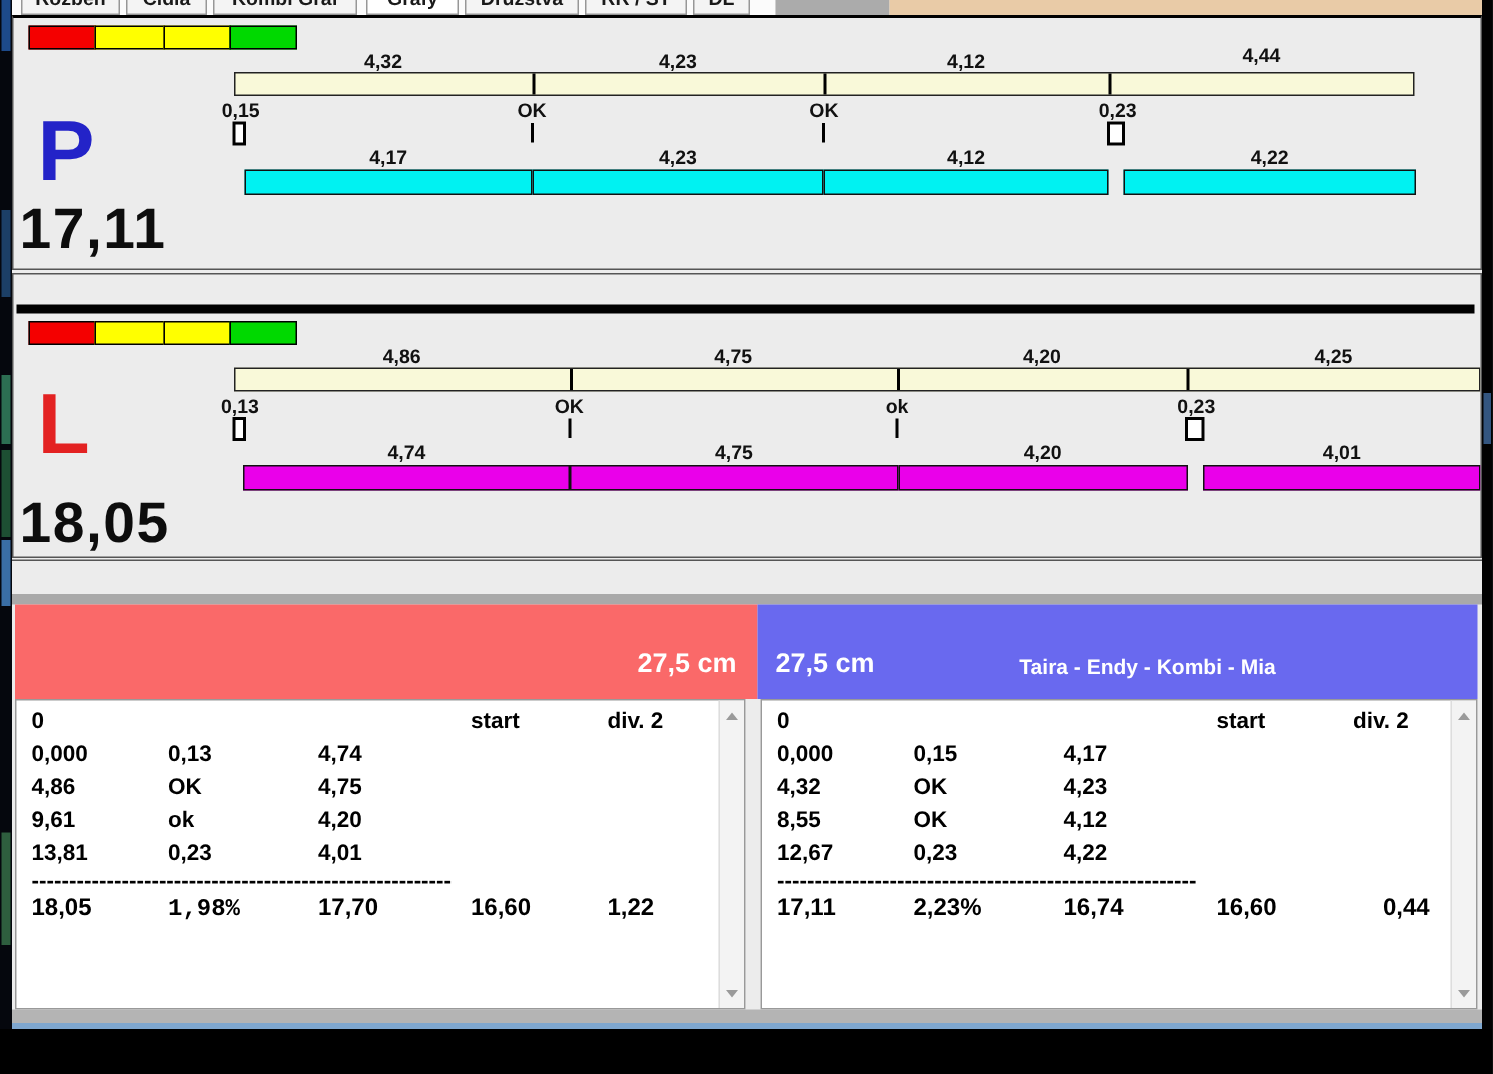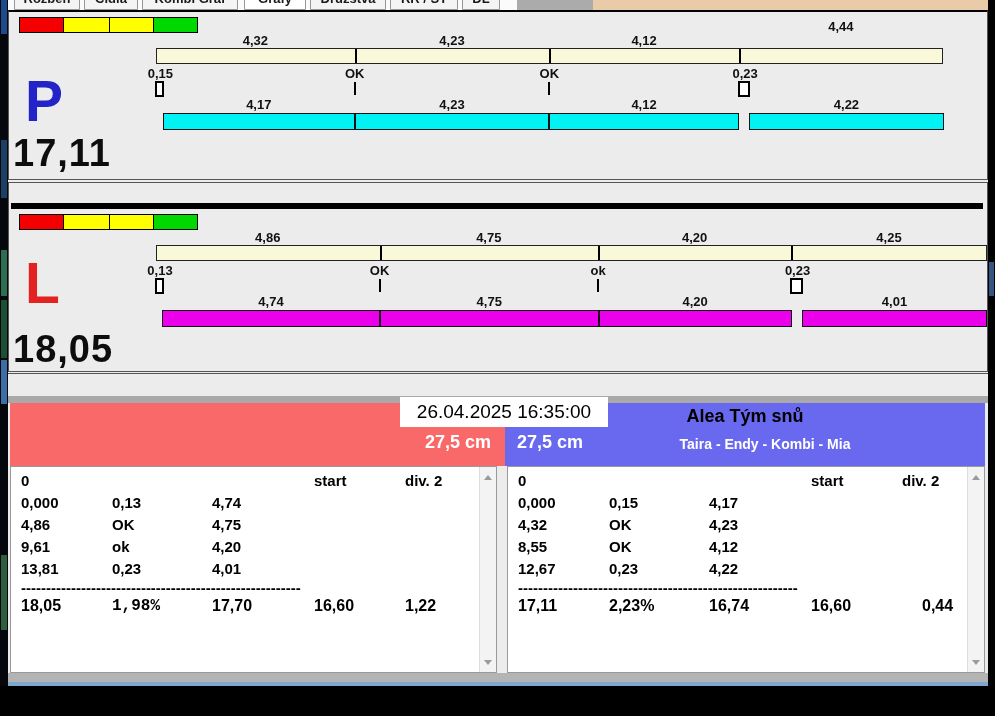--- a/index.html
+++ b/index.html
@@ -106,21 +106,21 @@
 
     <div id="lane-P" class="lane-panel">
       <div class="lane-canvas">
           <div class="status-light" style="left: 10px; top: 5px; width: 45px; background: rgb(244, 0, 0);"></div>
           <div class="status-light" style="left: 54px; top: 5px; width: 47px; background: rgb(255, 255, 0);"></div>
           <div class="status-light" style="left: 100px; top: 5px; width: 45px; background: rgb(255, 255, 0);"></div>
           <div class="status-light" style="left: 144px; top: 5px; width: 45px; background: rgb(0, 217, 0);"></div>
           <div class="seg-label" style="left: 246.36px; top: 21px;">4,32</div>
           <div class="seg-label" style="left: 443.01px; top: 21px;">4,23</div>
           <div class="seg-label" style="left: 635.06px; top: 21px;">4,12</div>
-          <div class="seg-label" style="left: 831.94px; top: 7px; text-align: center;">4,44</div>
+          <div class="seg-label" style="left: 831.94px; top: 17px; text-align: center;">4,44</div>
           <div class="scale-bar" style="left: 147px; top: 36px; width: 787.06px; background: rgb(249, 249, 217);">
             <div class="scale-div" style="left: 197.72px;"></div>
             <div class="scale-div" style="left: 392.3px;"></div>
             <div class="scale-div" style="left: 581.82px;"></div>
           </div>
           <div class="seg-label" style="left: 151.45px; top: 54px;">0,15</div>
           <div class="mark-box" style="left: 146px; top: 69px; width: 9px;"></div>
           <div class="seg-label" style="left: 345.72px; top: 54px;">OK</div>
           <div class="mark-tick" style="left: 344.72px; top: 70px;"></div>
           <div class="seg-label" style="left: 540.3px; top: 54px;">OK</div>
@@ -178,26 +178,24 @@
     </div>
 
     <div id="sep-panel"></div>
     <div id="gray-band"></div>
 
     <div id="hdr-left" class="team-hdr" style="background: rgb(250, 105, 105);">
       <div class="team-height">27,5 cm</div>
     </div>
 
     <div id="hdr-right" class="team-hdr" style="background: rgb(105, 105, 239);">
-      <div class="team-title">Alea Tým snů</div>
       <div class="team-members">Taira - Endy - Kombi - Mia</div>
       <div class="team-height">27,5 cm</div>
     </div>
 
-    <div id="date-box">26.04.2025 16:35:00</div>
 
     <div id="table-left" class="t-box">
       <div class="t-content">
           <div class="t-cell" style="left: 10px; top: 5px;">0</div>
           <div class="t-cell" style="left: 303px; top: 5px;">start</div>
           <div class="t-cell" style="left: 394px; top: 5px;">div. 2</div>
           <div class="t-cell" style="left: 10px; top: 27px;">0,000</div>
           <div class="t-cell" style="left: 101px; top: 27px;">0,13</div>
           <div class="t-cell" style="left: 201px; top: 27px;">4,74</div>
           <div class="t-cell" style="left: 10px; top: 49px;">4,86</div>

